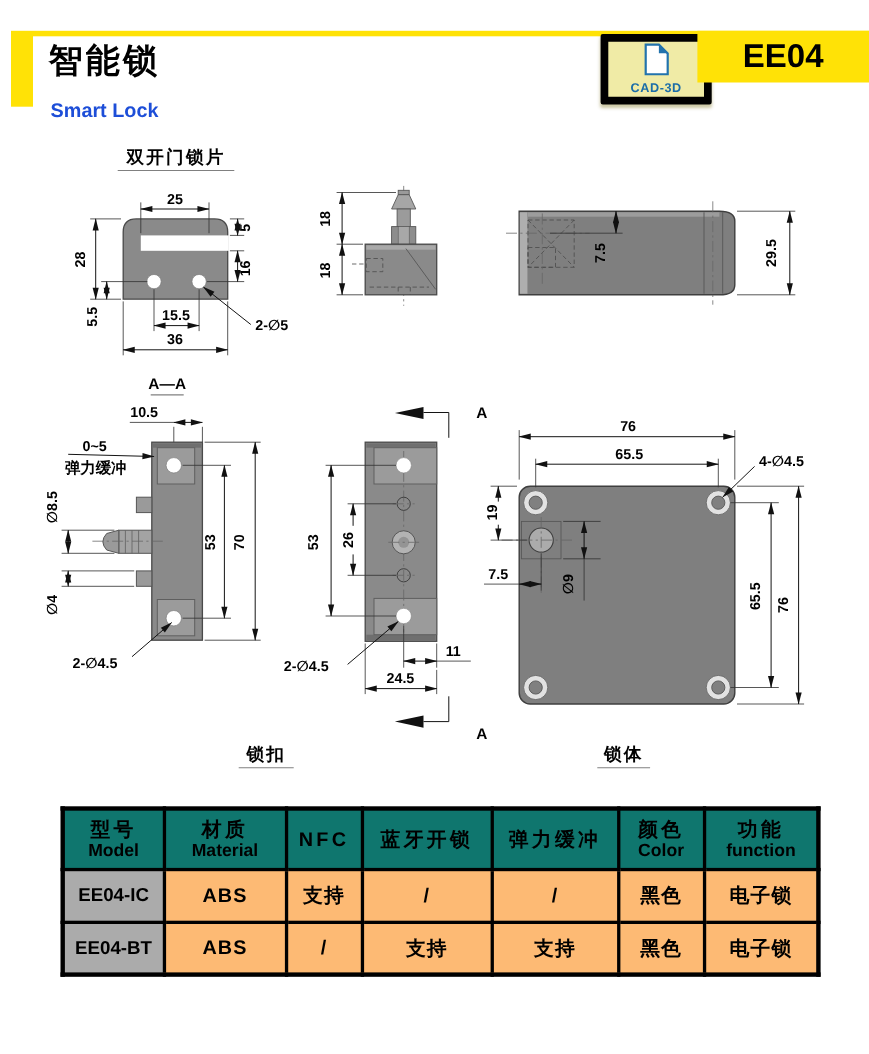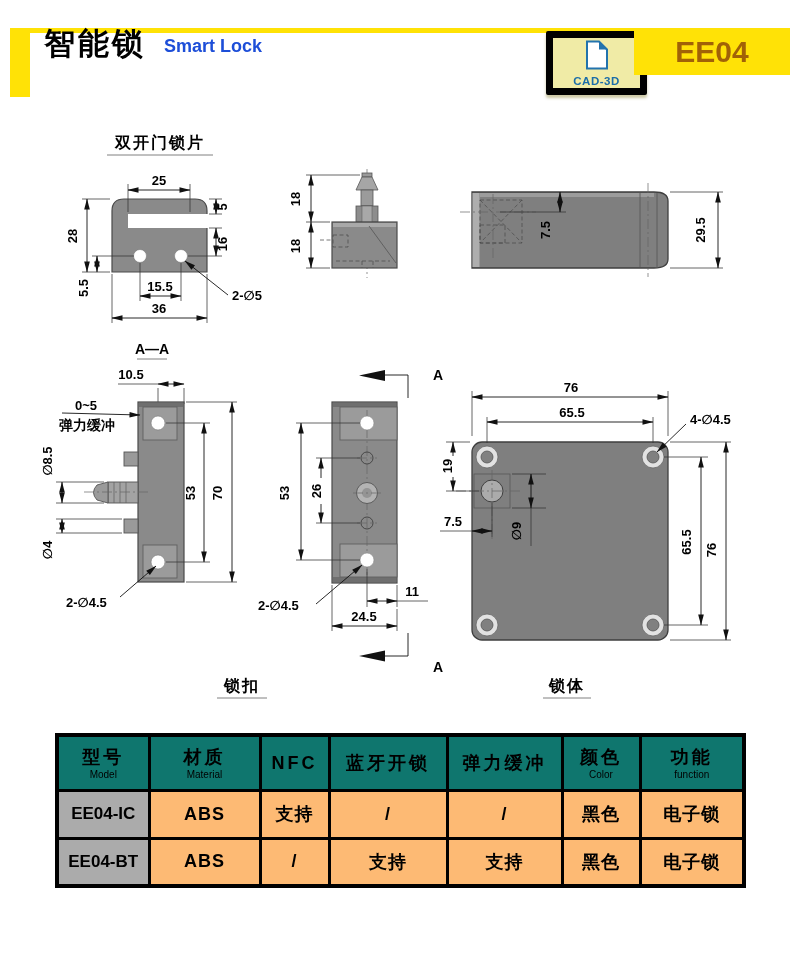--- a/index.html
+++ b/index.html
@@ -4,26 +4,26 @@
 <style>
   html,body{margin:0;padding:0;}
   body{
     width:790px;height:958px;position:relative;background:#ffffff;
     font-family:"Liberation Sans","DejaVu Sans",sans-serif;overflow:hidden;
   }
   .abs{position:absolute;}
   
   .left-bar{left:10px;top:28px;width:20px;height:69px;background:#FFE206;}
   .top-strip{left:30px;top:28px;width:760px;height:5px;background:#FFE206;}
-  .title-row{left:44px;top:27px;display:flex;align-items:flex-end;gap:18px;}
+  .title-row{left:44px;top:38px;display:flex;align-items:center;gap:18px;flex-direction:column;}
   .title-zh{font-size:31px;font-weight:bold;color:#000;letter-spacing:3px;line-height:1.1;}
   .title-en{font-size:18px;font-weight:bold;color:#1d4ed8;padding-bottom:4px;}
   .part-block{left:634px;top:28px;width:156px;height:47px;background:#FFE206;
     display:flex;align-items:center;justify-content:center;
-    font-size:30px;font-weight:bold;color:#a16207;}
+    font-size:30px;font-weight:bold;color:#000000;}
   .cad-badge{left:546px;top:31px;width:87px;height:50px;background:#F0EBA6;
     border:7px solid #000000;border-radius:2px;box-shadow:0 3px 3px rgba(140,130,50,.45);
     display:flex;flex-direction:column;align-items:center;justify-content:center;gap:1px;}
   .cad-label{font-size:11.5px;font-weight:bold;color:#1B6DA8;letter-spacing:.5px;}
   
   svg.drawing{position:absolute;left:0;top:120px;}
   .part{fill:#8A8A8A;stroke:#4a4a4a;stroke-width:1.2;}
   .partdk{fill:#7F7F7F;stroke:#3f3f3f;stroke-width:1.3;}
   .inset{fill:#9B9B9B;stroke:#5f5f5f;stroke-width:.9;}
   .dim{stroke:#111;stroke-width:.9;fill:none;}
@@ -34,21 +34,21 @@
   text{fill:#000;}
   .dimtxt{font-size:13px;font-weight:bold;}
   .cnlab{font-size:16px;font-weight:bold;letter-spacing:2px;}
   .smlab{font-size:14px;font-weight:bold;}
   
   .spec{position:absolute;left:55px;top:733px;border-collapse:collapse;border:4px solid #000;table-layout:fixed;}
   .spec td{border:3px solid #000;text-align:center;vertical-align:middle;padding:0;background:#fdba74;}
   .spec td.hd{background:#0f766e;}
   .spec td.model{background:#ABABAB;margin-top:12px;}
   .zh{font-size:18px;font-weight:bold;letter-spacing:3px;line-height:1.25;}
-  .en{font-size:10px;font-weight:normal;letter-spacing:0;line-height:1.1;}
+  .en{font-size:16px;font-weight:bold;letter-spacing:0;line-height:1.1;}
   .val{font-size:18px;font-weight:bold;letter-spacing:1px;}
   .mval{font-size:17px;font-weight:bold;letter-spacing:0;}
 </style>
 </head>
 <body>
 
 <div class="abs left-bar"></div>
 <div class="abs top-strip"></div>
 
 <div class="abs title-row">

